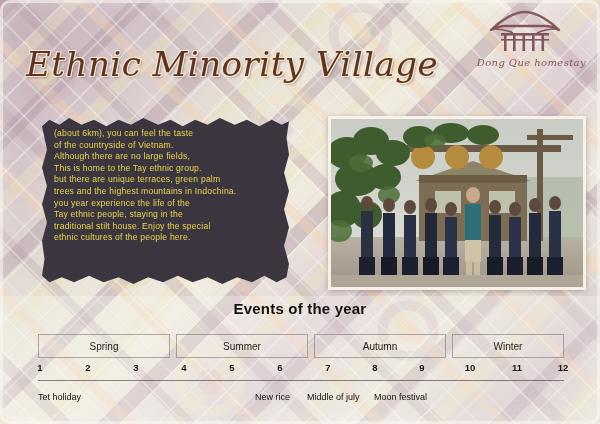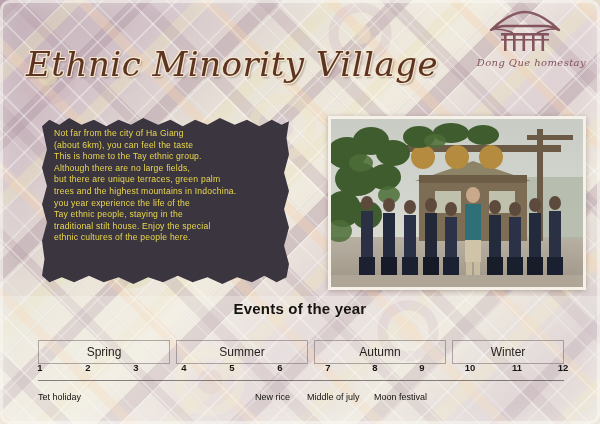--- a/index.html
+++ b/index.html
@@ -122,24 +122,24 @@
   .events-veil{
     position:absolute;left:0;top:296px;width:600px;height:128px;
     background:rgba(250,248,243,.30);
   }
   .events-title{
     position:absolute;left:0;top:300px;width:600px;text-align:center;
     font-size:15px;font-weight:700;color:#15120f;letter-spacing:.2px;
   }
   .season-row{position:absolute;left:0;top:330px;width:600px;height:24px;}
   .season{
-    position:absolute;top:10px;height:24px;
+    position:absolute;top:4px;height:24px;
     border:1px solid rgba(120,105,110,.55);
     box-sizing:border-box;
-    font-size:12px;color:#221e1c;
+    font-size:10px;color:#221e1c;
     display:flex;align-items:center;justify-content:center;
     background:rgba(255,255,255,.06);
   }
   .months{position:absolute;left:0;top:362px;width:600px;height:18px;}
   .month{
     position:absolute;top:0;width:22px;text-align:center;
     font-size:9.5px;font-weight:700;color:#191513;
   }
   .axis{
     position:absolute;left:38px;top:380px;width:526px;height:1px;
@@ -174,24 +174,24 @@
       <rect x="39.5" y="27" width="2.6" height="16" fill="#7d4a54"></rect>
       <rect x="49" y="27" width="2.6" height="16" fill="#7d4a54"></rect>
       <rect x="58.5" y="27" width="2.6" height="16" fill="#7d4a54"></rect>
       <rect x="18" y="31" width="48" height="1.6" fill="#7d4a54"></rect>
     </svg>
     <div class="logo-text">Dong Que homestay</div>
   </div>
 
   <div class="story">
     <p>
-      <span class="ln">Not far from the city of Ha Giang</span>
       <span class="ln">(about 6km), you can feel the taste</span>
+      <span class="ln">of the countryside of Vietnam.</span>
+      <span class="ln">Although there are no large fields,</span>
       <span class="ln">This is home to the Tay ethnic group.</span>
-      <span class="ln">Although there are no large fields,</span>
       <span class="ln">but there are unique terraces, green palm</span>
       <span class="ln">trees and the highest mountains in Indochina.</span>
       <span class="ln">you year experience the life of the</span>
       <span class="ln">Tay ethnic people, staying in the</span>
       <span class="ln">traditional  stilt house. Enjoy the special</span>
       <span class="ln">ethnic cultures of the people here.</span>
     </p>
   </div>
 
   <div class="photo">

